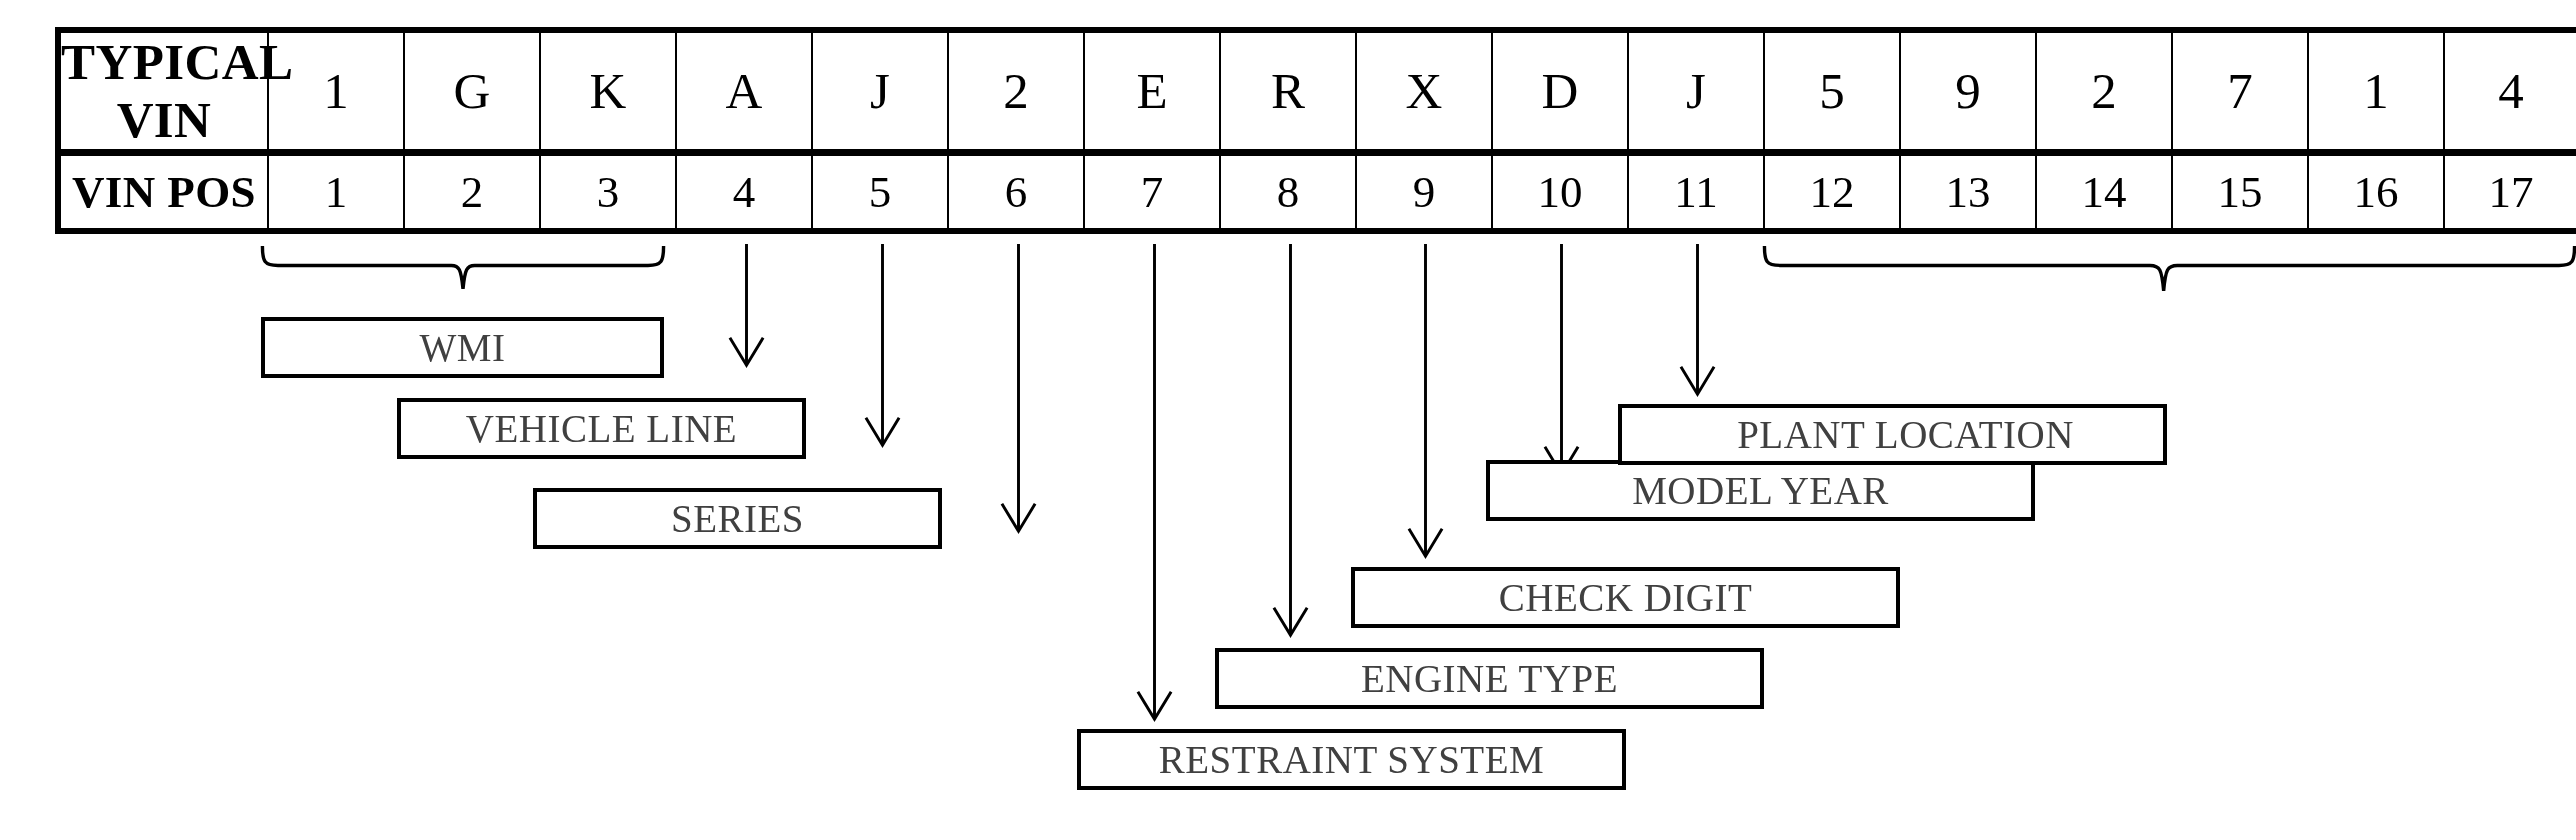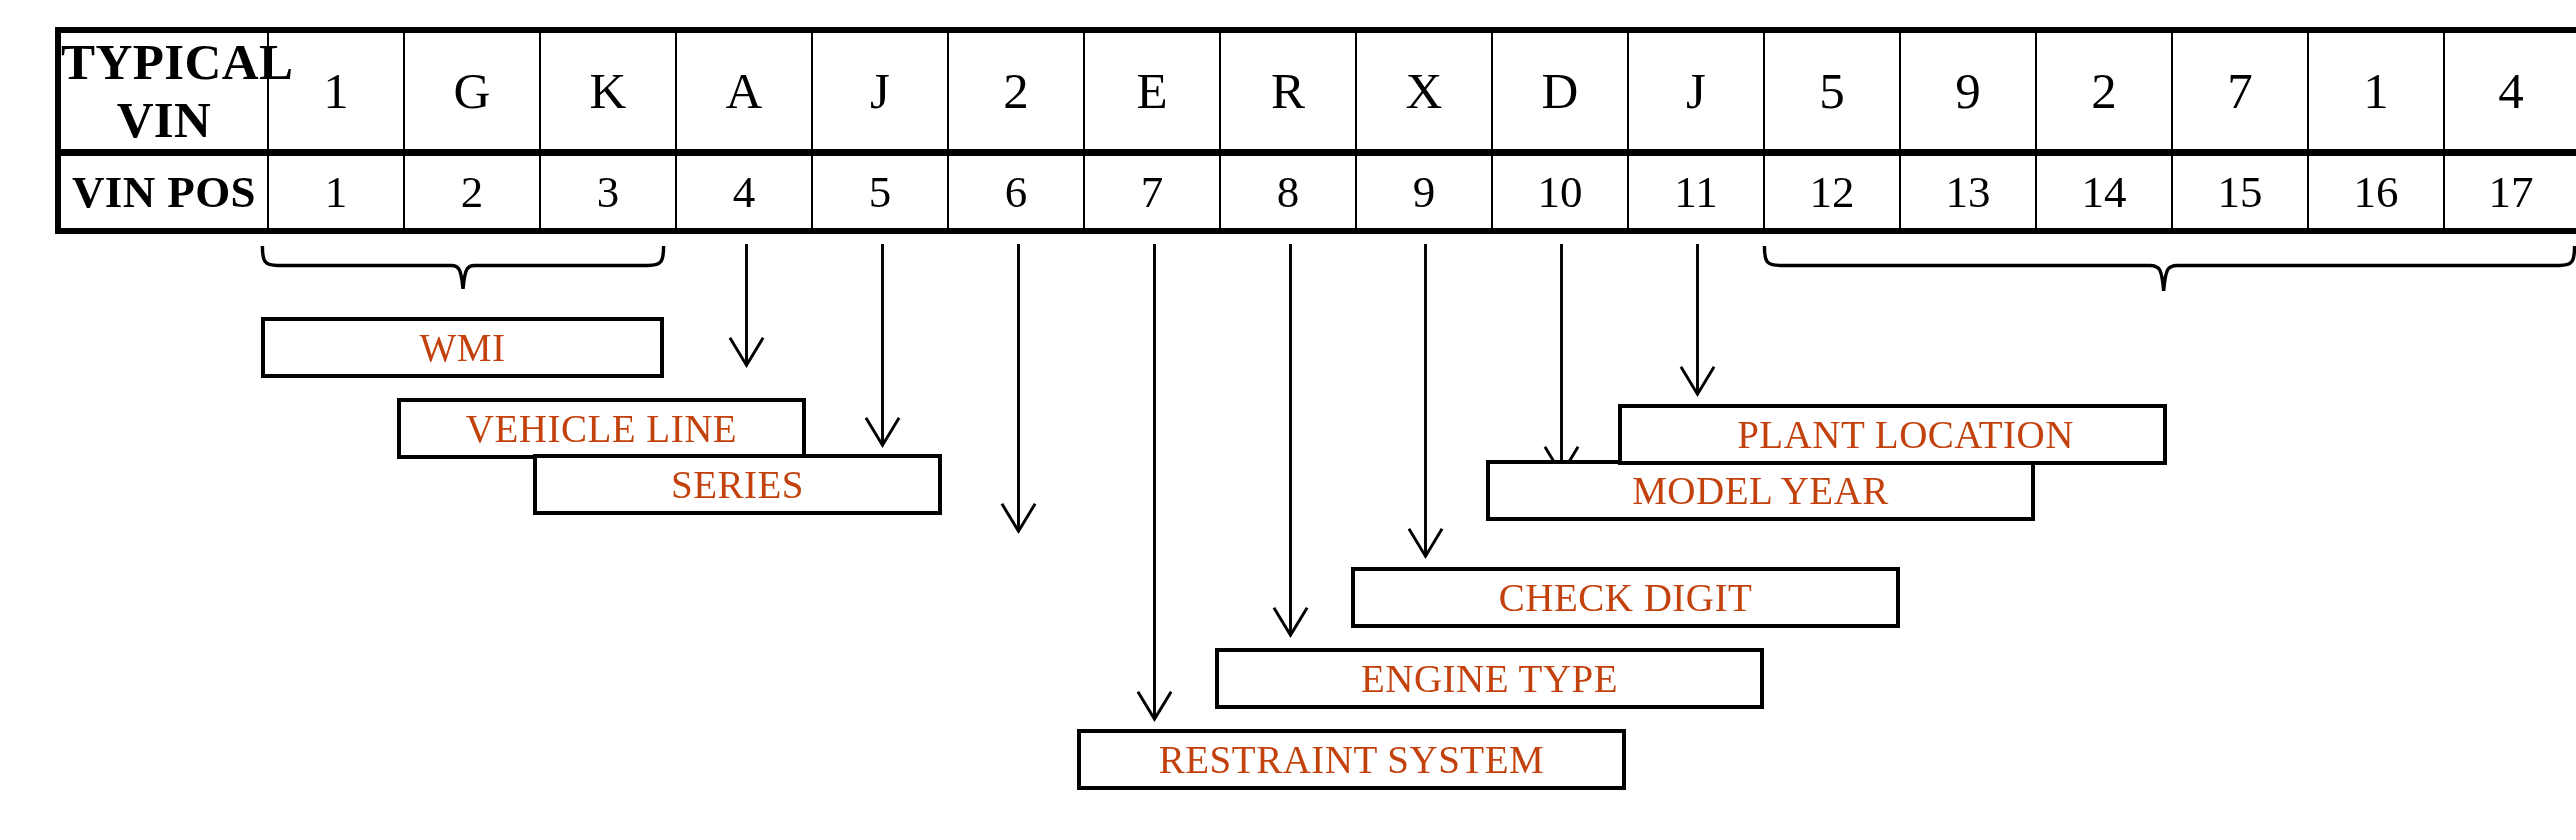--- a/index.html
+++ b/index.html
@@ -61,21 +61,21 @@
     position: absolute;
     pointer-events: none;
   }
   .arrow svg { display: block; overflow: visible; }
 
   
   .label-box {
     position: absolute;
     border: 4.9px solid #000;
     background: #fff;
-    color: #c2410c;
+    color: #404040;
     font-size: 39px;
     display: flex;
     align-items: center;
     justify-content: center;
     box-sizing: border-box;
     letter-spacing: 0.5px;
     white-space: nowrap;
   }
 </style>
 </head>
@@ -219,21 +219,21 @@
   </div>
 
   <div class="label-box" style="left:237px; top:317px; width:403px; height:61px;">
     <span>WMI</span>
   </div>
 
   <div class="label-box" style="left:373px; top:398px; width:409px; height:61px;">
     <span>VEHICLE LINE</span>
   </div>
 
-  <div class="label-box" style="left:509px; top:454px; width:409px; height:61px;">
+  <div class="label-box" style="left:509px; top:488px; width:409px; height:61px;">
     <span>SERIES</span>
   </div>
 
 
   <div class="label-box" style="left:1053px; top:729px; width:549px; height:61px;">
     <span>RESTRAINT SYSTEM</span>
   </div>
 
   <div class="label-box" style="left:1191px; top:648px; width:549px; height:61px;">
     <span>ENGINE TYPE</span>

